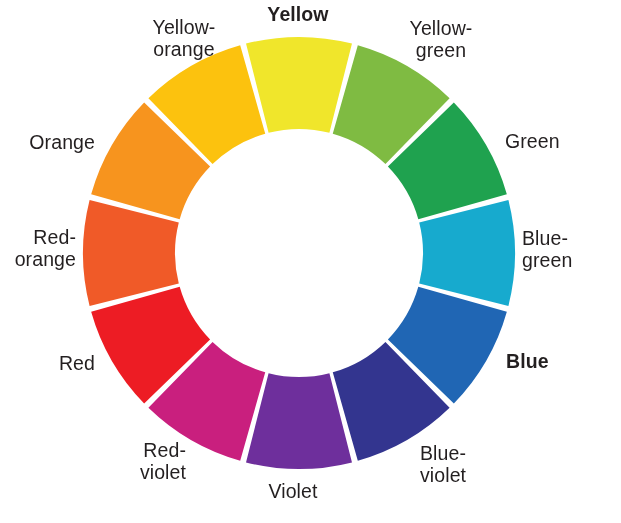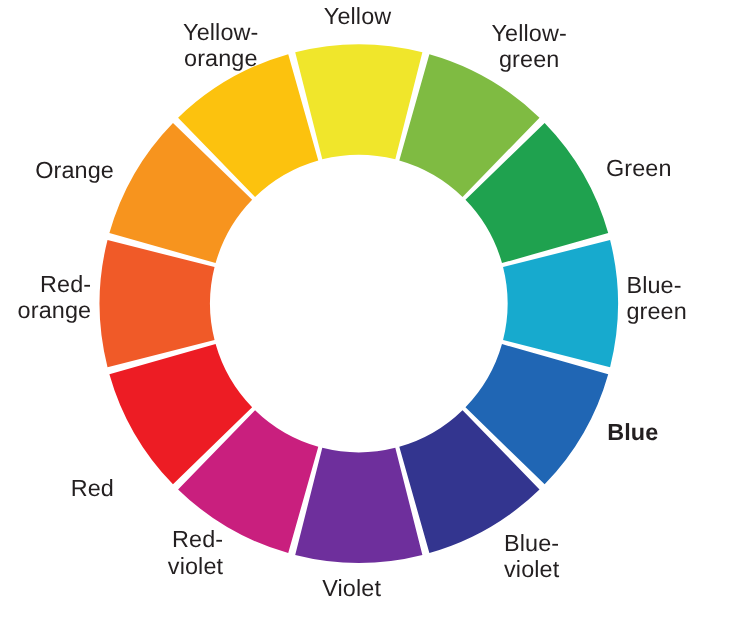--- a/index.html
+++ b/index.html
@@ -82,32 +82,32 @@
         <title>Red-orange</title>
       </path>
       <path d="M 91.16 194.19 A 216 216 0 0 1 144.15 102.41 L 210.10 166.55 A 124 124 0 0 0 179.68 219.24 Z" fill="#F7941E" stroke="none">
         <title>Orange</title>
       </path>
       <path d="M 148.41 98.15 A 216 216 0 0 1 240.19 45.16 L 265.24 133.68 A 124 124 0 0 0 212.55 164.10 Z" fill="#FCC20E" stroke="none">
         <title>Yellow-orange</title>
       </path>
     </svg>
   <div id="label-layer">
-      <div class="wheel-label lbl-center" style="left: 298px; top: 4px;">Yellow</div>
+      <div class="wheel-label lbl-center" style="left: 298px; top: 4px; font-weight: bold;">Yellow</div>
       <div class="wheel-label lbl-center" style="left: 441px; top: 18px;">Yellow-
 green</div>
       <div class="wheel-label lbl-right" style="left: 505px; top: 131px;">Green</div>
       <div class="wheel-label lbl-right" style="left: 522px; top: 228px;">Blue-
 green</div>
       <div class="wheel-label lbl-right" style="left: 506px; top: 351px; font-weight: bold;">Blue</div>
       <div class="wheel-label lbl-right" style="left: 420px; top: 443px;">Blue-
 violet</div>
       <div class="wheel-label lbl-center" style="left: 293px; top: 481px;">Violet</div>
       <div class="wheel-label lbl-left" style="left: 186px; top: 440px;">Red-
 violet</div>
-      <div class="wheel-label lbl-left" style="left: 95px; top: 353px; margin-top: 44px;">Red</div>
+      <div class="wheel-label lbl-left" style="left: 95px; top: 353px;">Red</div>
       <div class="wheel-label lbl-left" style="left: 76px; top: 227px;">Red-
 orange</div>
       <div class="wheel-label lbl-left" style="left: 95px; top: 132px;">Orange</div>
       <div class="wheel-label lbl-center" style="left: 184px; top: 17px;">Yellow-
 orange</div>
     </div>
 </div>
 
 </body></html>

